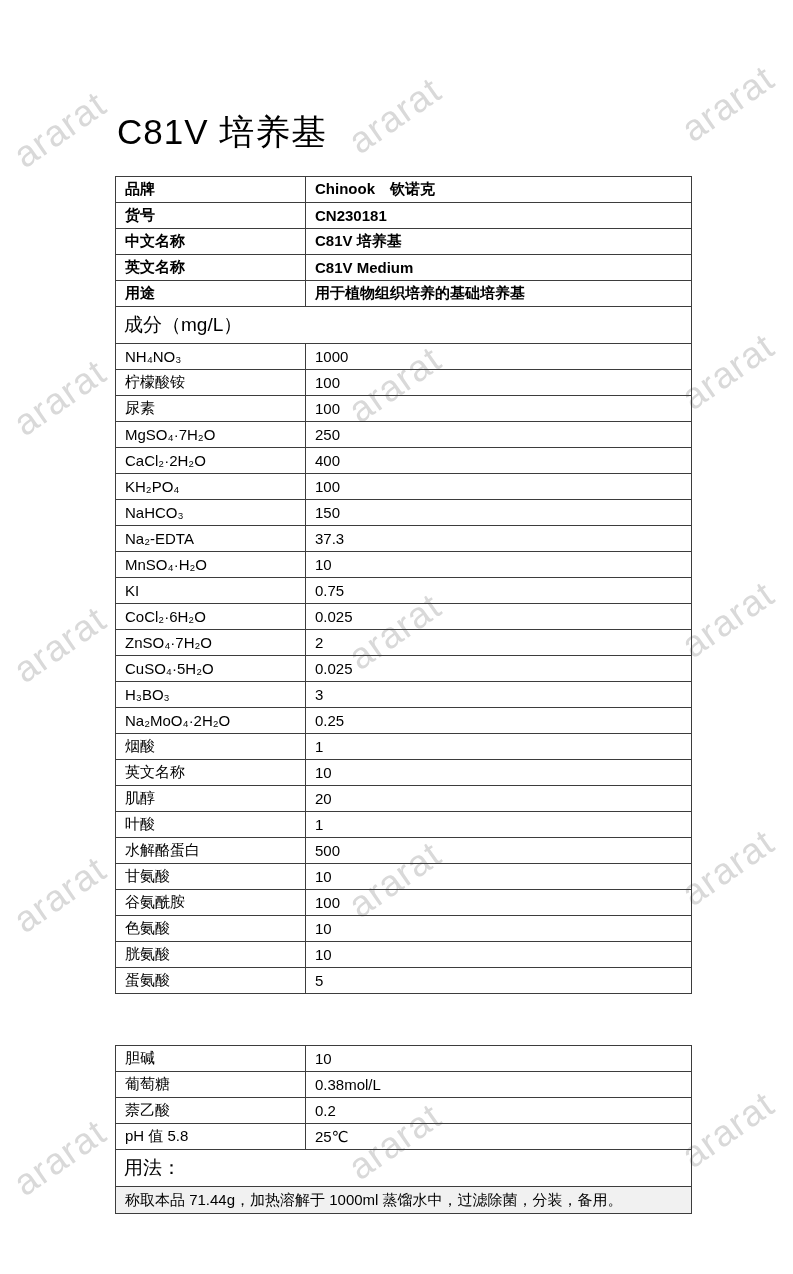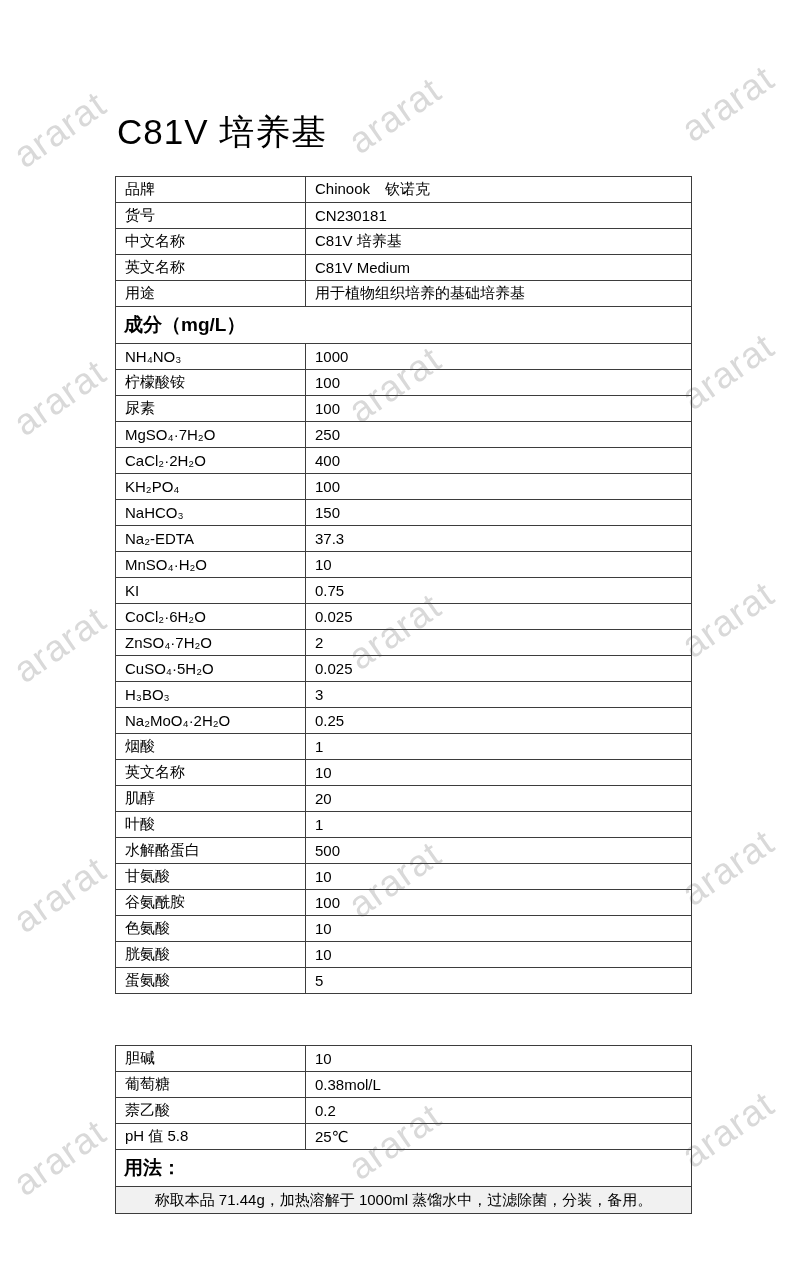--- a/index.html
+++ b/index.html
@@ -44,31 +44,30 @@
   col.c2 { width: 386px; }
   td {
     border: 1px solid #3d3d3d;
     font-size: 15px;
     padding: 0 9px;
     height: 25px;
     vertical-align: middle;
     overflow: hidden;
     white-space: nowrap;
   }
-  tbody.info-body td { font-weight: normal; }
+  tbody.info-body td { font-weight: bold; }
   td.section-header-cell {
     font-size: 19px;
-    font-weight: bold;
+    font-weight: normal;
     height: 36px;
     padding-left: 8px;
   }
   td.usage-text-cell {
     background: rgba(0, 0, 0, 0.055);
     height: 26px;
-    text-align: center;
   }
 </style>
 </head>
 <body>
 
 <div class="wm-layer">
   <span class="watermark" style="left: 60px; top: 130px; color: rgb(217, 217, 217);">ararat</span>
   <span class="watermark" style="left: 395px; top: 116px; color: rgb(217, 217, 217);">ararat</span>
   <span class="watermark" style="left: 728px; top: 104px; color: rgb(217, 217, 217);">ararat</span>
   <span class="watermark" style="left: 60px; top: 398px; color: rgb(217, 217, 217);">ararat</span>

